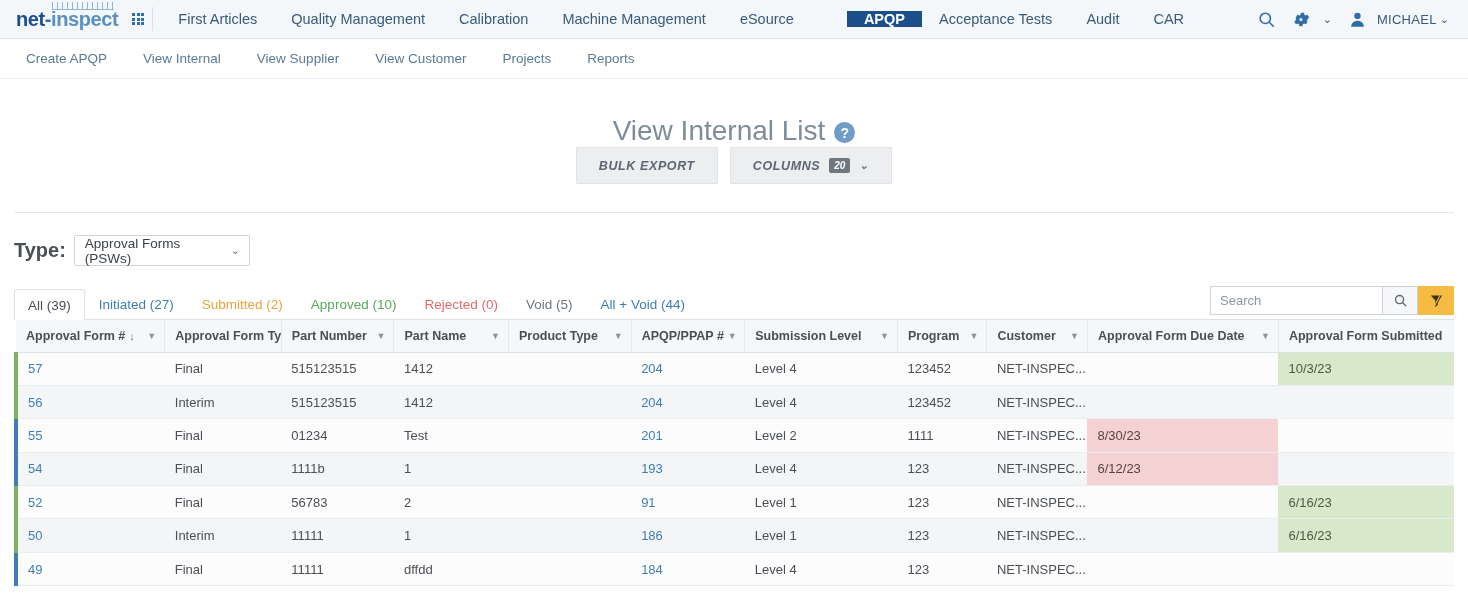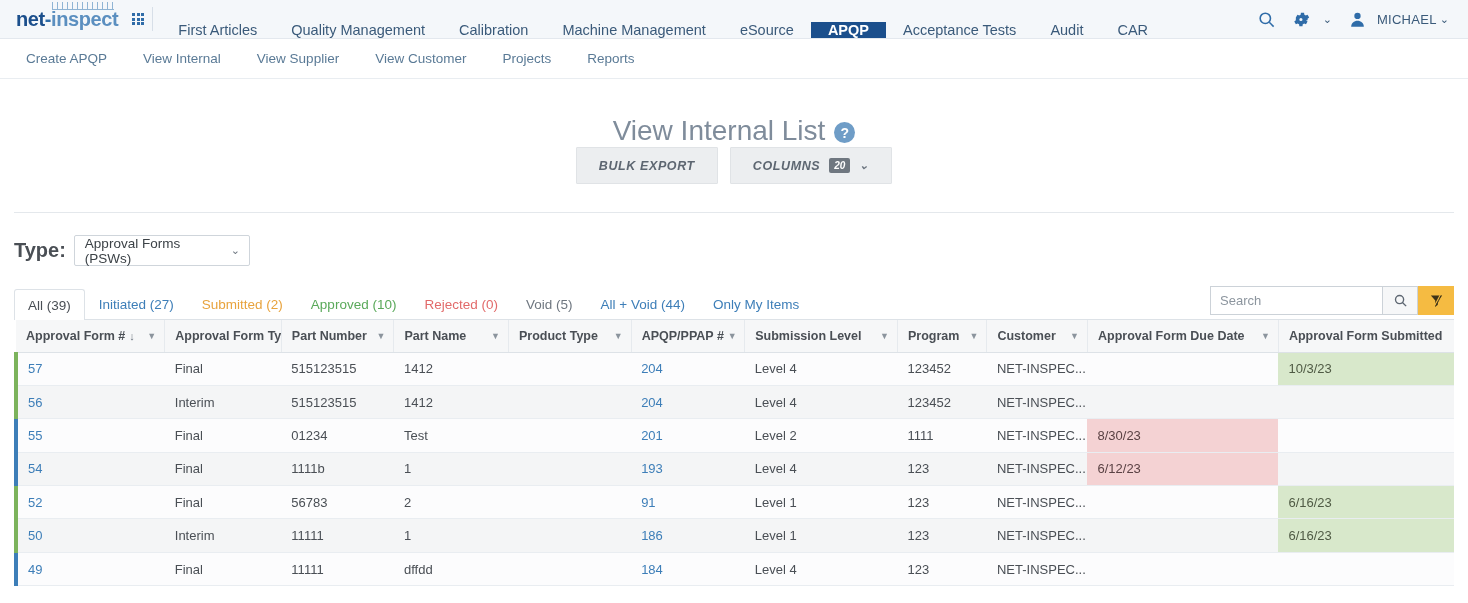--- a/index.html
+++ b/index.html
@@ -56,38 +56,39 @@
     cursor: pointer;
   }
   .grid-icon i { background: #2f6ca8; display: block; }
   .divider-v {
     width: 1px;
     background: #d7dfe8;
     margin: 7px 0;
   }
   .mainnav {
     display: flex;
-    align-items: flex-end;
+    align-items: center;
     flex: 1;
     margin-left: 8px;
   }
   .mainnav a {
     display: flex;
     align-items: center;
     padding: 0 17px;
     font-size: 14.5px;
     color: #3a5a7a;
     text-decoration: none;
     white-space: nowrap;
     cursor: pointer;
   }
   .mainnav a.active {
     background: #1b4f8c;
     color: #fff;
     font-weight: bold;
+    margin-left: 36px;
   }
   .topright {
     display: flex;
     align-items: center;
     gap: 2px;
     padding-right: 12px;
   }
   .ticon {
     display: flex;
     align-items: center;
@@ -425,21 +426,20 @@
 
 <div class="tabrow">
   <div class="tabs">
     <div class="tab active">All (39)</div>
     <div class="tab t-blue">Initiated (27)</div>
     <div class="tab t-orange">Submitted (2)</div>
     <div class="tab t-green">Approved (10)</div>
     <div class="tab t-red">Rejected (0)</div>
     <div class="tab t-gray">Void (5)</div>
     <div class="tab t-blue">All + Void (44)</div>
-    <div class="tab t-blue">Only My Items</div>
   </div>
   <div class="searchwrap">
     <input class="searchinput" type="text" placeholder="Search" style="">
     <div class="sbtn">
       <svg width="15" height="15" viewBox="0 0 24 24" fill="none" stroke="currentColor" stroke-width="2.2">
         <circle cx="10.5" cy="10.5" r="6.5"></circle>
           <line x1="15.5" y1="15.5" x2="21" y2="21"></line>
       </svg>
     </div>
     <div class="fbtn">

